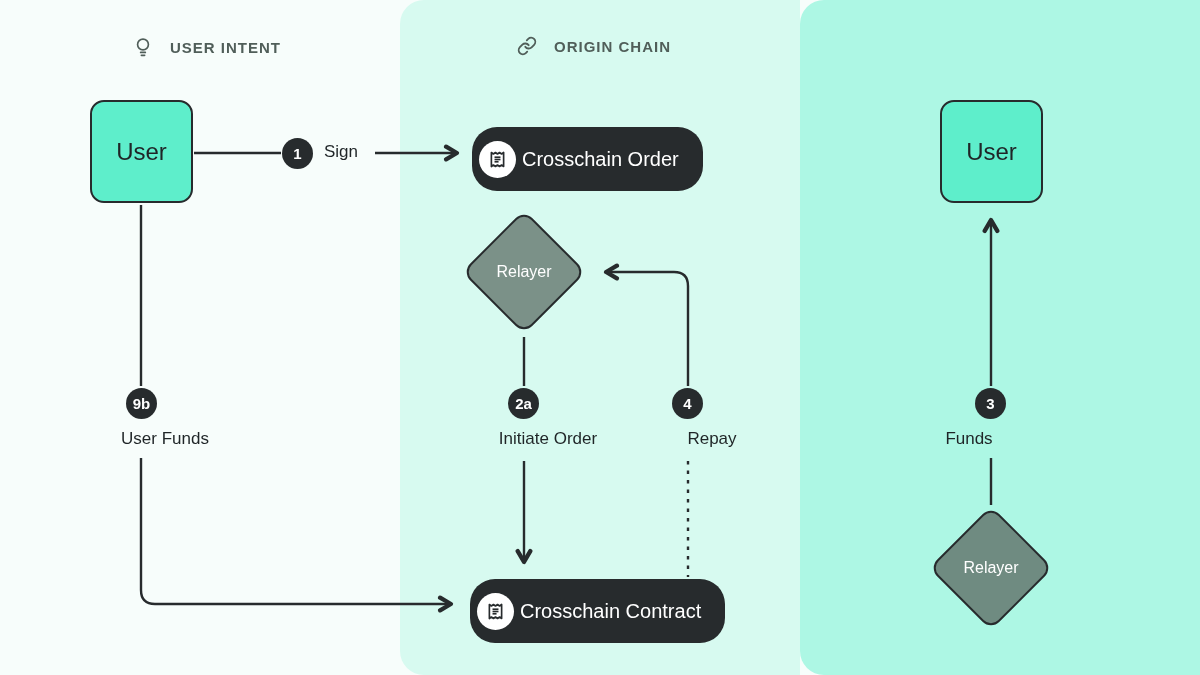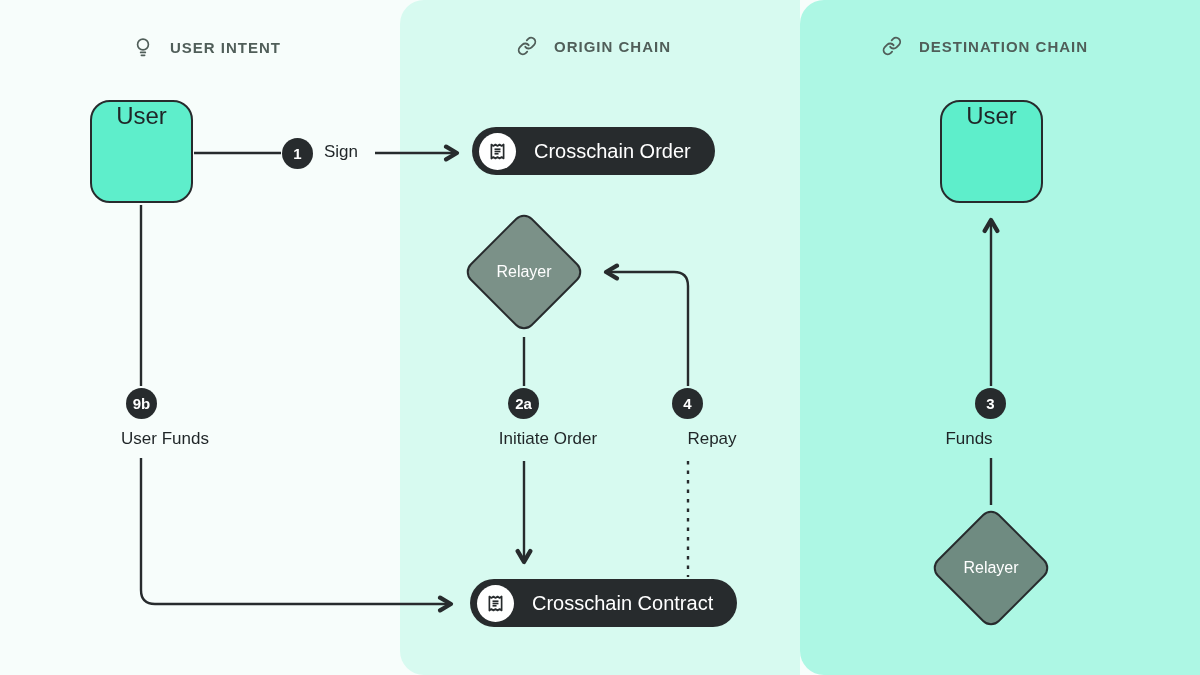--- a/index.html
+++ b/index.html
@@ -18,31 +18,31 @@
   .canvas{position:relative;width:1200px;height:675px;overflow:hidden;background:var(--col-user-intent-bg);}
   .col{position:absolute;top:0;height:675px;}
   .col-1{left:0;width:400px;background:var(--col-user-intent-bg);}
   .col-2{left:400px;width:400px;background:var(--col-origin-bg);border-radius:24px 0 0 24px;}
   .col-3{left:800px;width:400px;background:var(--col-destination-bg);border-radius:24px 0 0 24px;}
   .hdr{position:absolute;top:36px;display:flex;align-items:center;gap:9px;transform:translateX(-50%);color:var(--header-text);}
   .hdr .hlabel{font-size:15px;font-weight:700;letter-spacing:1px;white-space:nowrap;margin-left:8px;}
   .hdr svg{display:block;}
   .wires{position:absolute;left:0;top:0;width:1200px;height:675px;pointer-events:none;}
   .wires path{stroke:var(--dark);stroke-width:2.4;fill:none;}
-  .nodebox{position:absolute;width:103px;height:103px;border:2.6px solid var(--dark);border-radius:20px;
-    background:var(--node-user-fill);display:flex;justify-content:center;
+  .nodebox{position:absolute;width:103px;height:103px;border:2.6px solid var(--dark);border-radius:14px;
+    background:var(--node-user-fill);display:flex;align-items:center;justify-content:center;
     font-size:24px;font-weight:500;color:var(--text);}
   .diamond-wrap{position:absolute;width:124px;height:124px;}
   .diamond-shape{position:absolute;left:18px;top:18px;width:88px;height:88px;border:2.6px solid var(--dark);
     border-radius:12px;transform:rotate(45deg);background:var(--node-relayer-fill);}
   .diamond-wrap.dest .diamond-shape{background:var(--node-relayer-dest-fill);}
   .diamond-label{position:absolute;inset:0;display:flex;align-items:center;justify-content:center;
     color:#fff;font-size:16px;font-weight:500;}
-  .pill{position:absolute;height:48px;border-radius:25px;background:var(--dark);display:flex;align-items:center;
-    gap:18px;padding:0 24px 0 7px;}
+  .pill{position:absolute;height:64px;border-radius:25px;background:var(--dark);display:flex;align-items:center;
+    gap:6px;padding:0 24px 0 7px;}
   .pill .pill-ic{width:37px;height:37px;border-radius:50%;background:#fff;display:flex;align-items:center;justify-content:center;flex:0 0 auto;}
   .pill .pill-label{color:#fff;font-size:20px;font-weight:500;white-space:nowrap;}
   .badge{position:absolute;width:31px;height:31px;border-radius:50%;background:var(--dark);color:#fff;
     display:flex;align-items:center;justify-content:center;font-size:15px;font-weight:700;}
   .steplabel{position:absolute;font-size:17px;font-weight:500;color:var(--text);white-space:nowrap;}
   .steplabel.ctr{transform:translateX(-50%);margin-left:24px;}
 </style>
 </head>
 <body>
 
@@ -62,29 +62,20 @@
     <span class="hlabel">USER INTENT</span>
   </div>
   <div class="hdr" style="left:594px">
     <span>
       <svg width="20" height="20" viewBox="0 0 24 24" fill="none" stroke="#505e59" stroke-width="2.2" stroke-linecap="round" stroke-linejoin="round">
         <path d="M10 13a5 5 0 0 0 7.54.54l3-3a5 5 0 0 0-7.07-7.07l-1.72 1.71"></path>
         <path d="M14 11a5 5 0 0 0-7.54-.54l-3 3a5 5 0 0 0 7.07 7.07l1.71-1.71"></path>
       </svg>
     </span>
     <span class="hlabel">ORIGIN CHAIN</span>
-  </div>
-  <div class="hdr" style="left:985px">
-    <span>
-      <svg width="20" height="20" viewBox="0 0 24 24" fill="none" stroke="#505e59" stroke-width="2.2" stroke-linecap="round" stroke-linejoin="round">
-        <path d="M10 13a5 5 0 0 0 7.54.54l3-3a5 5 0 0 0-7.07-7.07l-1.72 1.71"></path>
-        <path d="M14 11a5 5 0 0 0-7.54-.54l-3 3a5 5 0 0 0 7.07 7.07l1.71-1.71"></path>
-      </svg>
-    </span>
-    <span class="hlabel">DESTINATION CHAIN</span>
   </div>
 
   <svg class="wires">
     <defs>
       <marker id="arrow" viewBox="0 0 10 10" refX="7" refY="5" markerWidth="7.5" markerHeight="7.5" orient="auto-start-reverse">
         <path d="M1.5 1.5 L7.5 5 L1.5 8.5" fill="none" stroke="#272b2d" stroke-width="1.6" stroke-linecap="round" stroke-linejoin="round"></path>
       </marker>
     </defs>
     <path d="M194 153 H281"></path>
     <path d="M375 153 H456" marker-end="url(#arrow)"></path>

